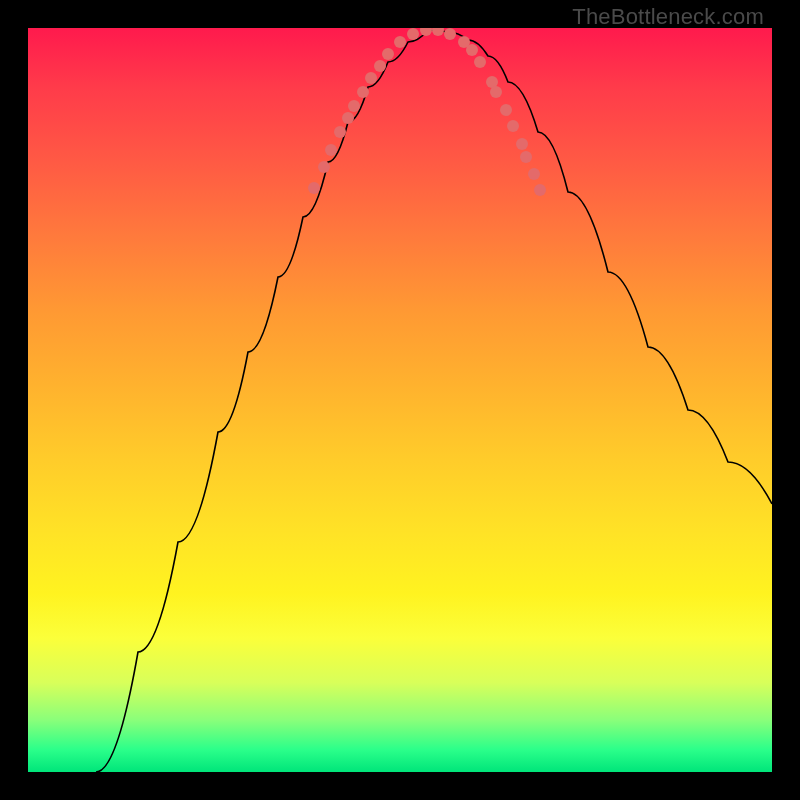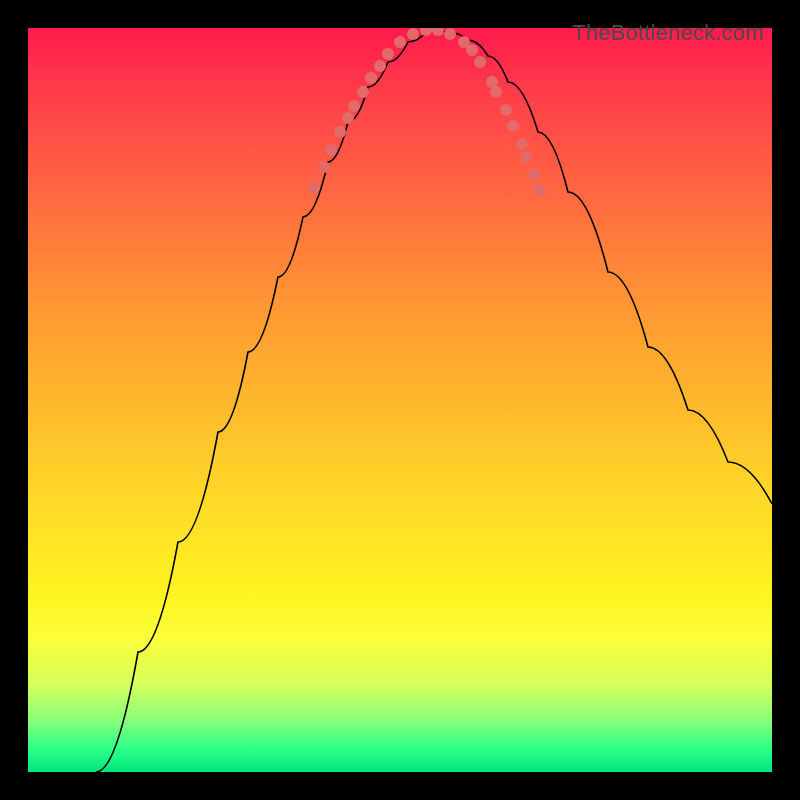--- a/index.html
+++ b/index.html
@@ -36,21 +36,20 @@
   .watermark {
     position: absolute;
     top: 4px;
     right: 36px;
     color: #4a4a4a;
     font-size: 22px;
     font-weight: 500;
     letter-spacing: 0.2px;
     z-index: 5;
     user-select: none;
-    margin-top: 16px;
   }
   svg.plot {
     position: absolute;
     left: 28px;
     top: 28px;
     width: 744px;
     height: 744px;
     z-index: 4;
     pointer-events: none;
   }

